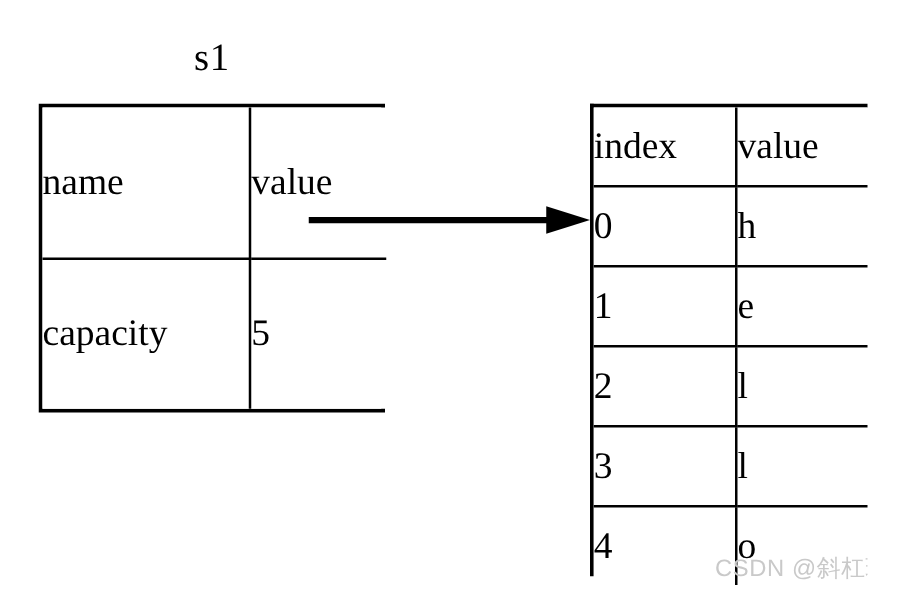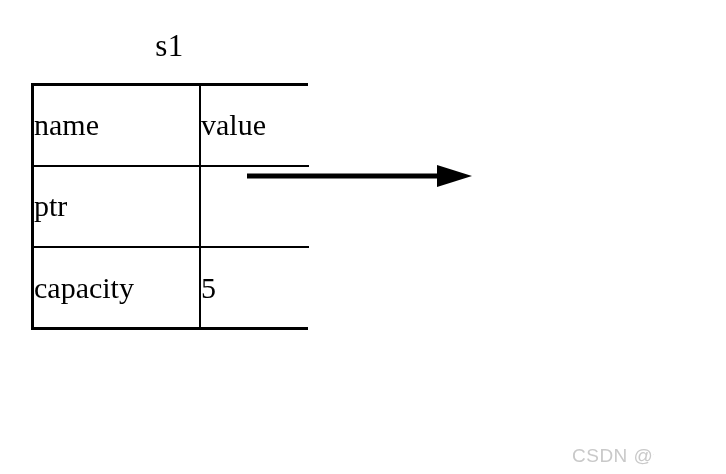--- a/index.html
+++ b/index.html
@@ -9,20 +9,21 @@
   }
   body {
     font-family: "Liberation Serif", "DejaVu Serif", serif;
   }
   #canvas {
     position: relative;
     width: 654px;
     height: 474px;
     background: #ffffff;
     overflow: hidden;
+    padding-left: 40px;
   }
 
   
   .struct-title {
     position: absolute;
     left: 31px;
     top: 26px;
     width: 277px;
     text-align: center;
     font-size: 31px;
@@ -110,32 +111,58 @@
 
   <div class="struct-title">s1</div>
 
   <div class="grid" id="struct-table">
     <table>
       <tbody>
           <tr class="first-row">
         <td class="first-col col-name">name</td>
         <td class="last-col col-value">value</td>
       </tr>
-      <tr>
-        <td class="first-col col-name">ptr</td>
-        <td class="last-col col-value"></td>
-      </tr>
       <tr class="last-row">
         <td class="first-col col-name">capacity</td>
         <td class="last-col col-value">5</td>
       </tr>
     </tbody>
       </table>
   </div>
 
+  <div class="grid" id="buffer-table">
+    <table>
+      <tbody>
+          <tr class="first-row">
+        <td class="first-col col-index">index</td>
+        <td class="last-col col-value">value</td>
+      </tr>
+      <tr>
+        <td class="first-col col-index">0</td>
+        <td class="last-col col-value">h</td>
+      </tr>
+      <tr>
+        <td class="first-col col-index">1</td>
+        <td class="last-col col-value">e</td>
+      </tr>
+      <tr>
+        <td class="first-col col-index">2</td>
+        <td class="last-col col-value">l</td>
+      </tr>
+      <tr>
+        <td class="first-col col-index">3</td>
+        <td class="last-col col-value">l</td>
+      </tr>
+      <tr class="last-row">
+        <td class="first-col col-index">4</td>
+        <td class="last-col col-value">o</td>
+      </tr>
+    </tbody>
+      </table>
+  </div>
 
   <svg id="pointer-arrow" viewBox="0 0 230 28">
     <line x1="1" y1="14" x2="194" y2="14" stroke="#000000" stroke-width="5"></line>
     <polygon points="191,3 226,14 191,25" fill="#000000"></polygon>
   </svg>
 
   <div id="watermark">CSDN @斜杠玩家</div>
 
 </div>
 

